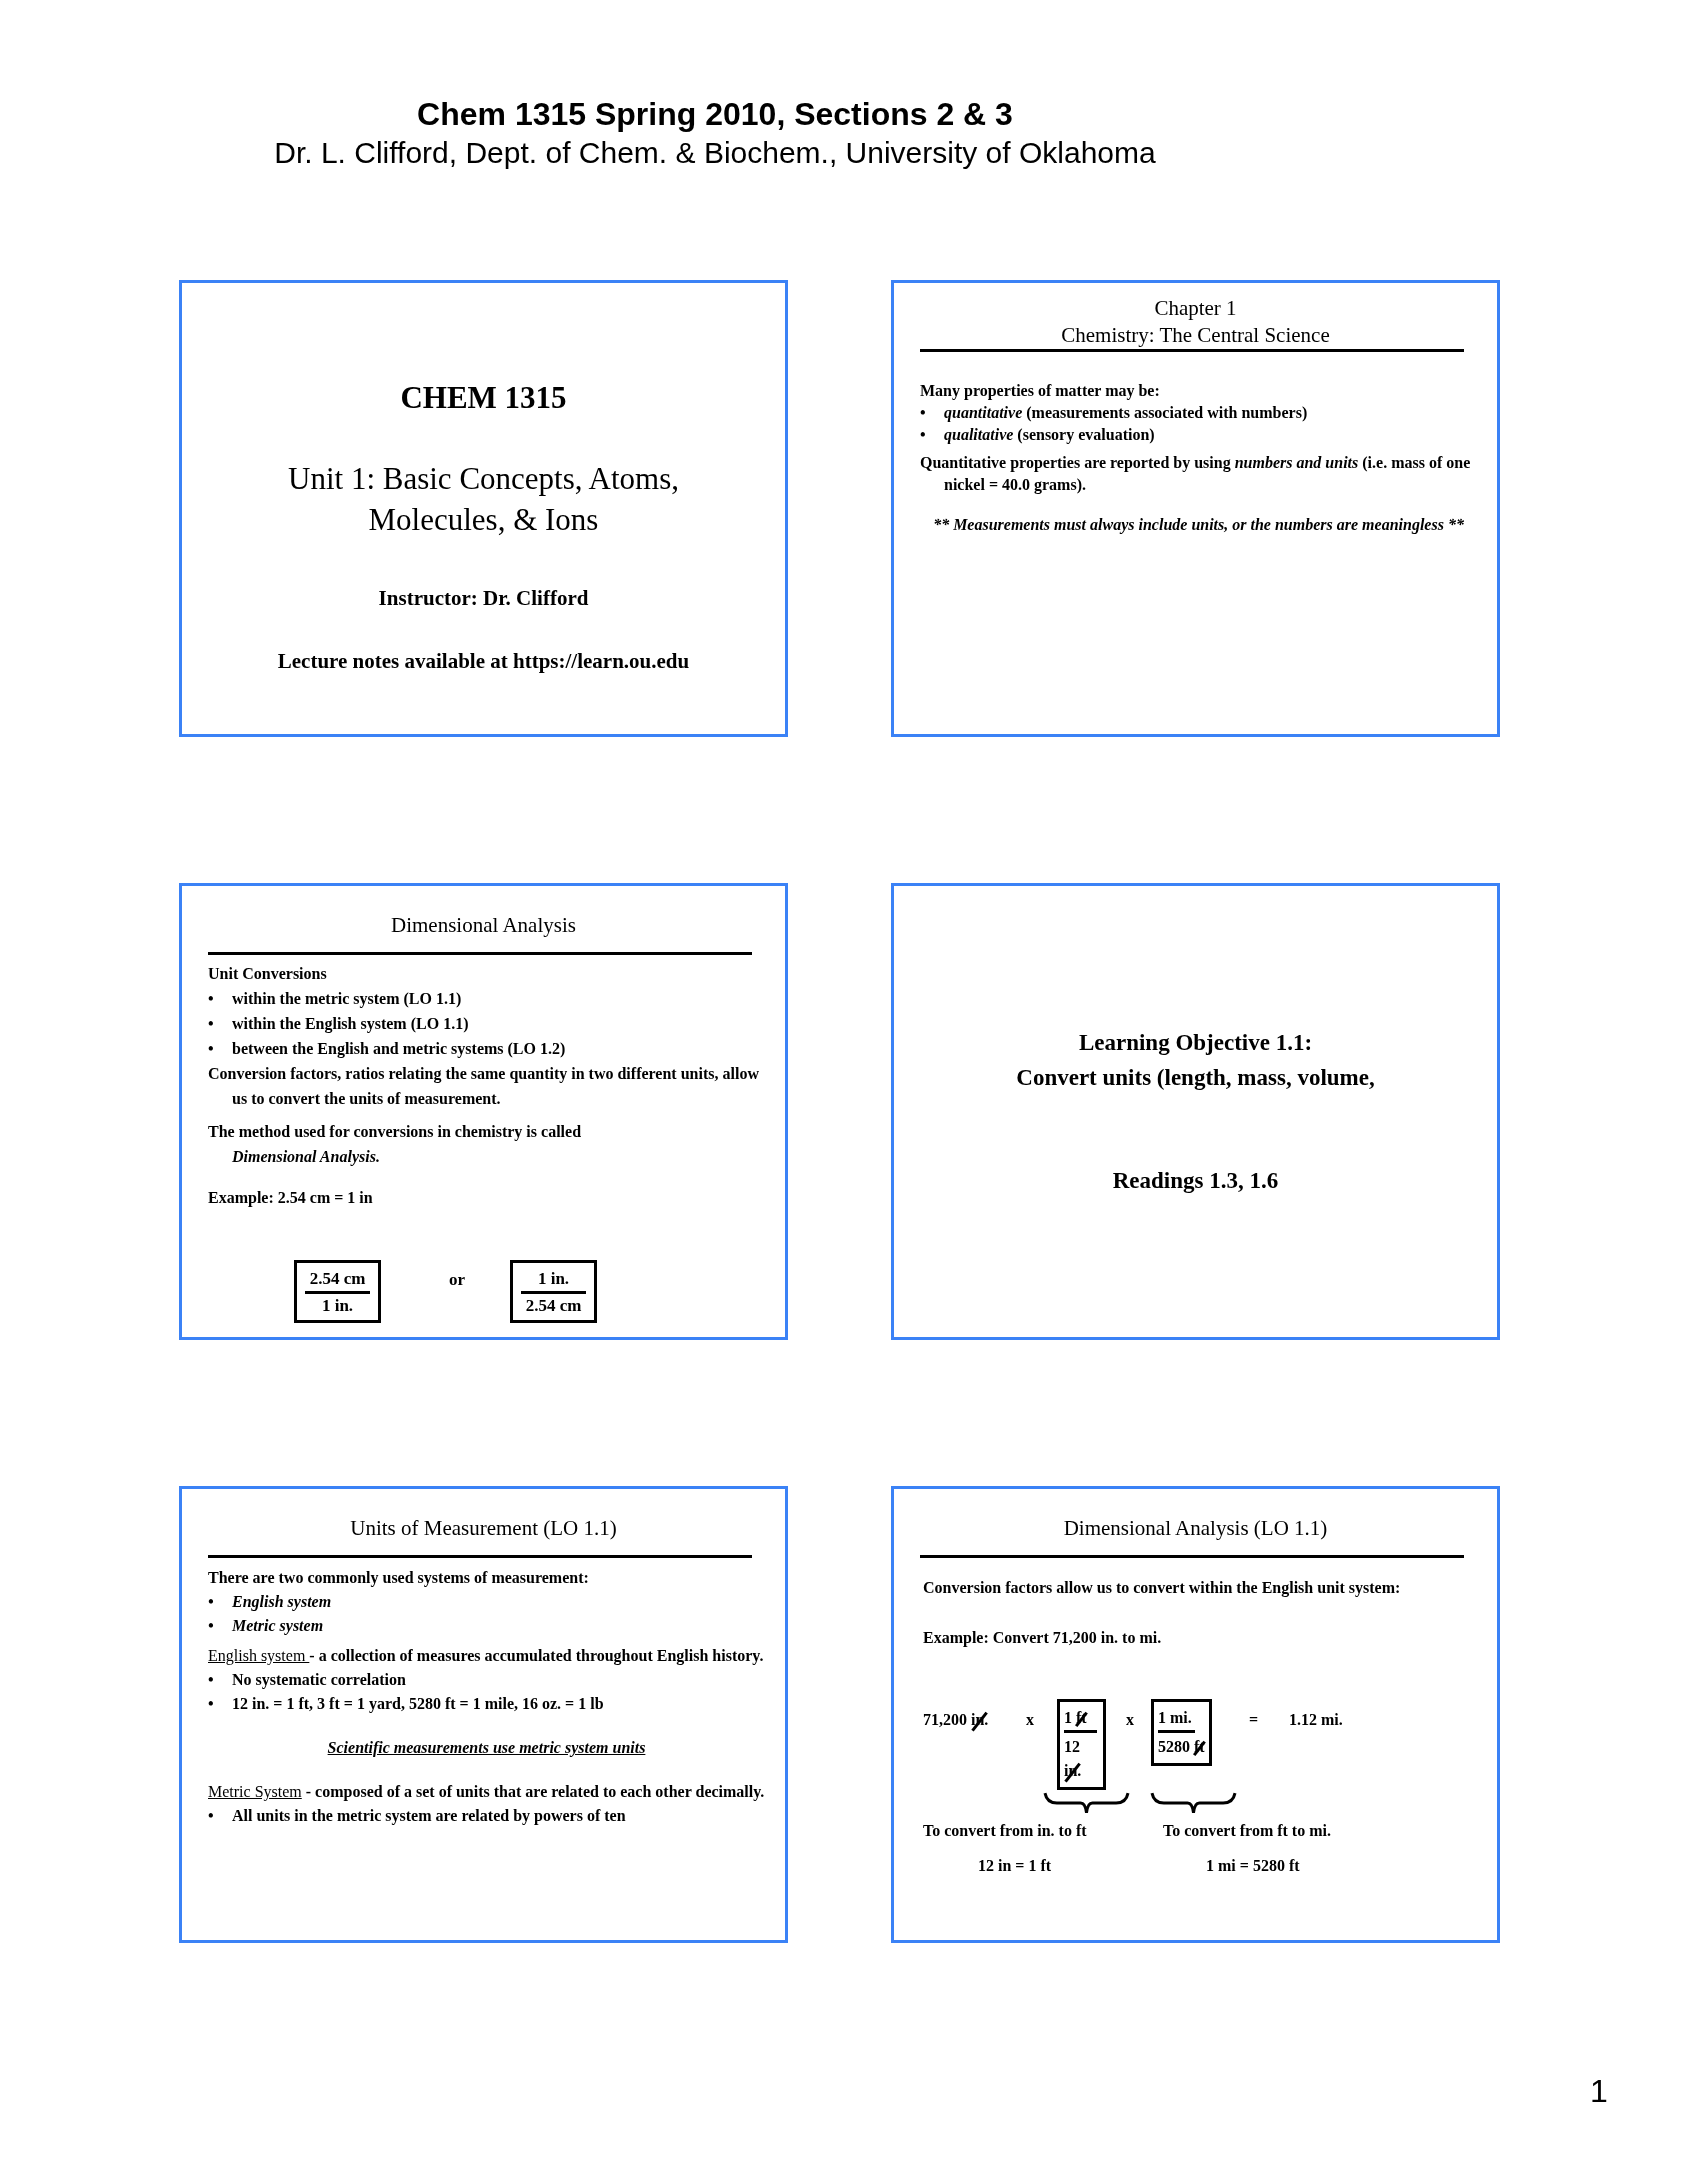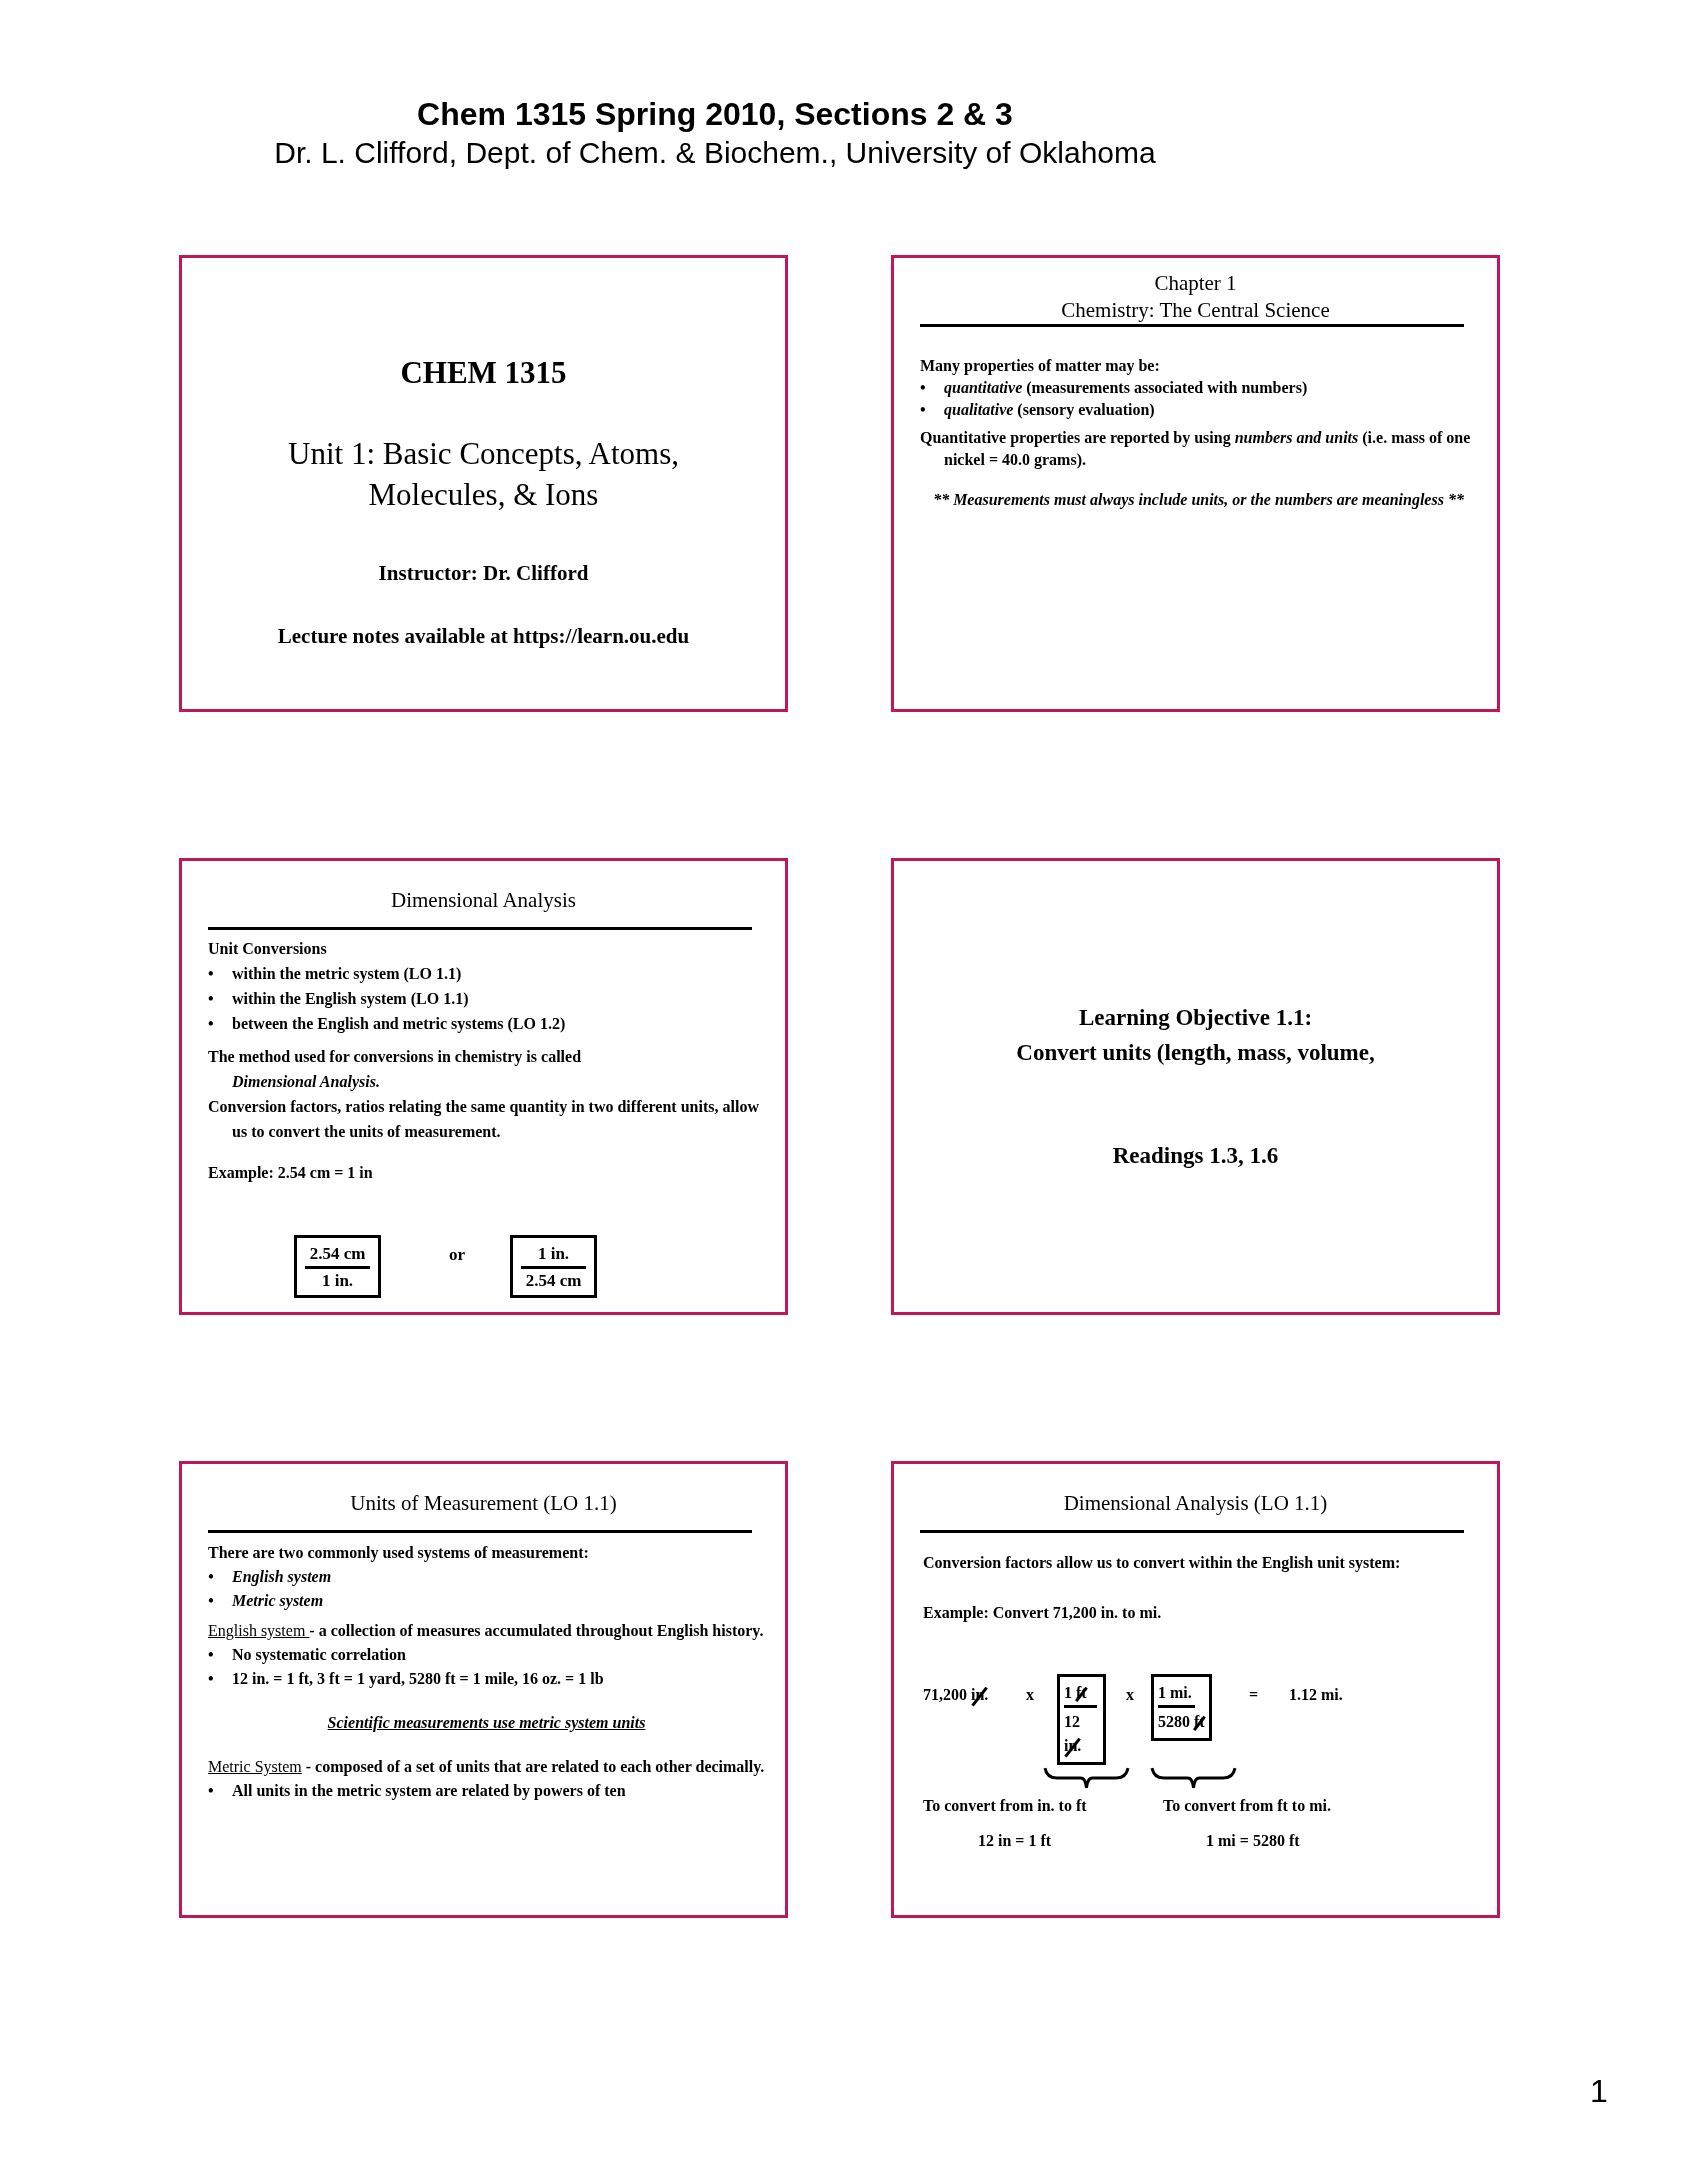--- a/index.html
+++ b/index.html
@@ -7,21 +7,21 @@
       width: 1683px; height: 2178px; position: relative; overflow: hidden;
       color: #000; font-family: "Liberation Serif", serif;
     }
     .page-header { position: absolute; left: 0; top: 95px; width: 1430px; text-align: center; font-family: "Liberation Sans", sans-serif; }
     .page-header .h1 { font-size: 32px; font-weight: bold; line-height: 38px; }
     .page-header .h2 { font-size: 30px; line-height: 40px; }
     .page-number { position: absolute; left: 1590px; top: 2073px; font-family: "Liberation Sans", sans-serif; font-size: 32px; }
 
     .slide {
       position: absolute; width: 603px; height: 451px;
-      border: 3px solid #be185d; box-sizing: content-box; background: #fff;
+      border: 3px solid #3b82f6; box-sizing: content-box; background: #fff; margin-top: 25px;
     }
     .slide.l { left: 179px; }
     .slide.r { left: 891px; }
     .row1 { top: 255px; }
     .row2 { top: 858px; }
     .row3 { top: 1461px; }
 
     .slide-title { position: absolute; left: 0; width: 100%; text-align: center; font-size: 21px; line-height: 27px; }
     .rule { position: absolute; left: 26px; width: 544px; height: 3px; background: #000; }
     .body { position: absolute; left: 26px; right: 20px; font-weight: bold; font-size: 17px; line-height: 24px; }
@@ -86,22 +86,22 @@
 </div>
 
 <div class="slide l row2">
   <div class="slide-title" style="top:26px;">Dimensional Analysis</div>
   <div class="rule" style="top:66px;"></div>
   <div class="body" style="top:75px; font-size:16px; line-height:25px;">
     <p>Unit Conversions</p>
     <p class="bl">within the metric system (LO 1.1)</p>
     <p class="bl">within the English system (LO 1.1)</p>
     <p class="bl">between the English and metric systems (LO 1.2)</p>
+    <p class="hang">Conversion factors, ratios relating the same quantity in two different units, allow us to convert the units of measurement.</p>
     <p class="hang" style="margin-top:8px;"><span>The method used for conversions in chemistry is called </span><br><span class="i">Dimensional Analysis.</span></p>
-    <p class="hang">Conversion factors, ratios relating the same quantity in two different units, allow us to convert the units of measurement.</p>
     <p style="margin-top:16px;">Example:  2.54 cm = 1 in</p>
   </div>
   <div class="frac-box" style="left:112px; top:374px; width:81px;">
     <div class="frac-num">2.54 cm</div>
     <div class="frac-den">1 in.</div>
   </div>
   <div style="position:absolute; left:267px; top:384px; font-weight:bold; font-size:17px;">or</div>
   <div class="frac-box" style="left:328px; top:374px; width:81px;">
     <div class="frac-num">1 in.</div>
     <div class="frac-den">2.54 cm</div>

